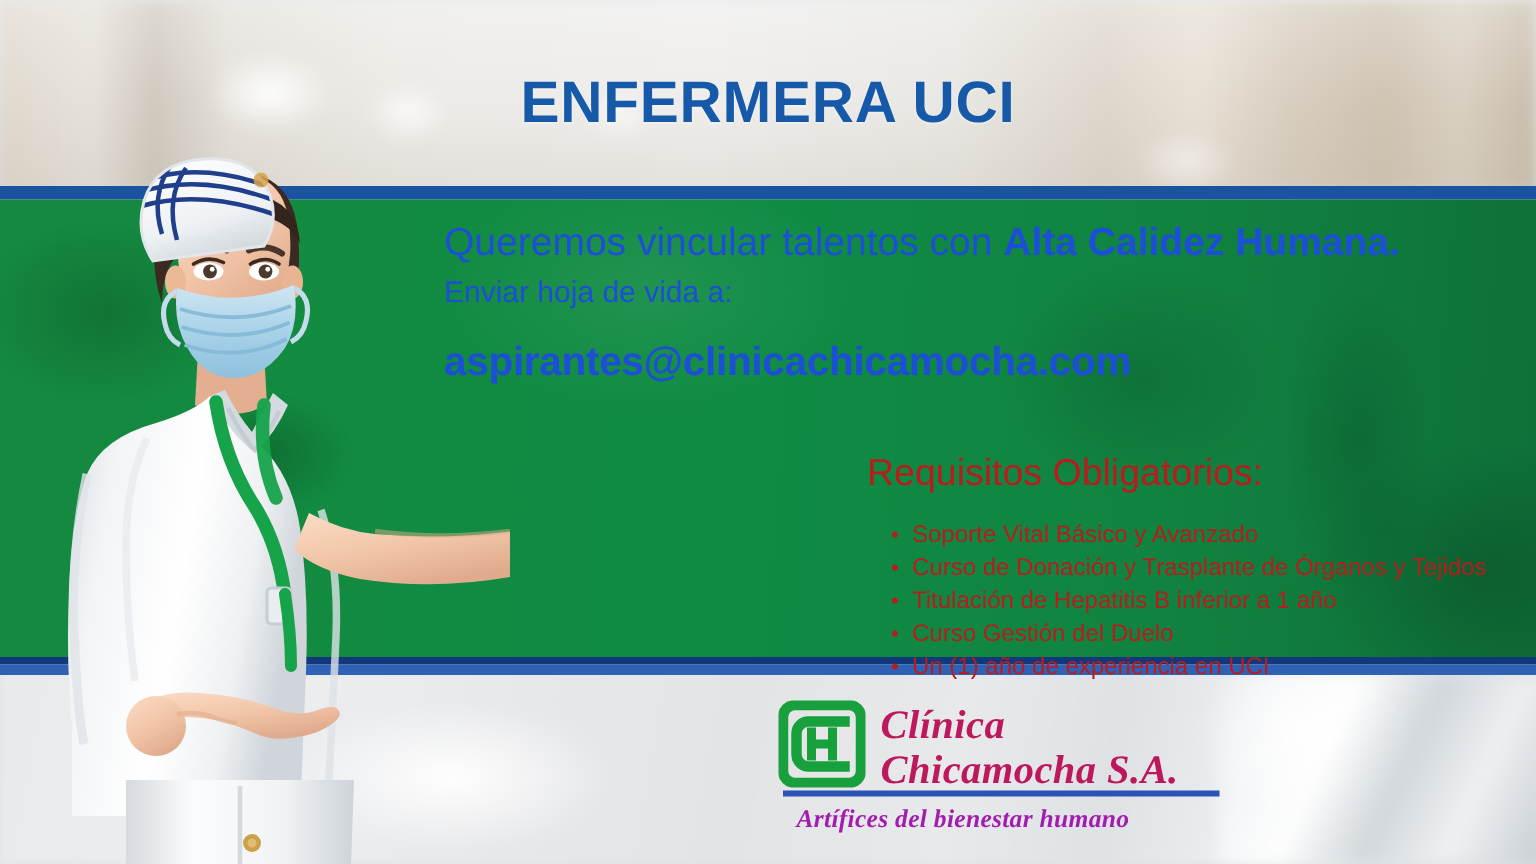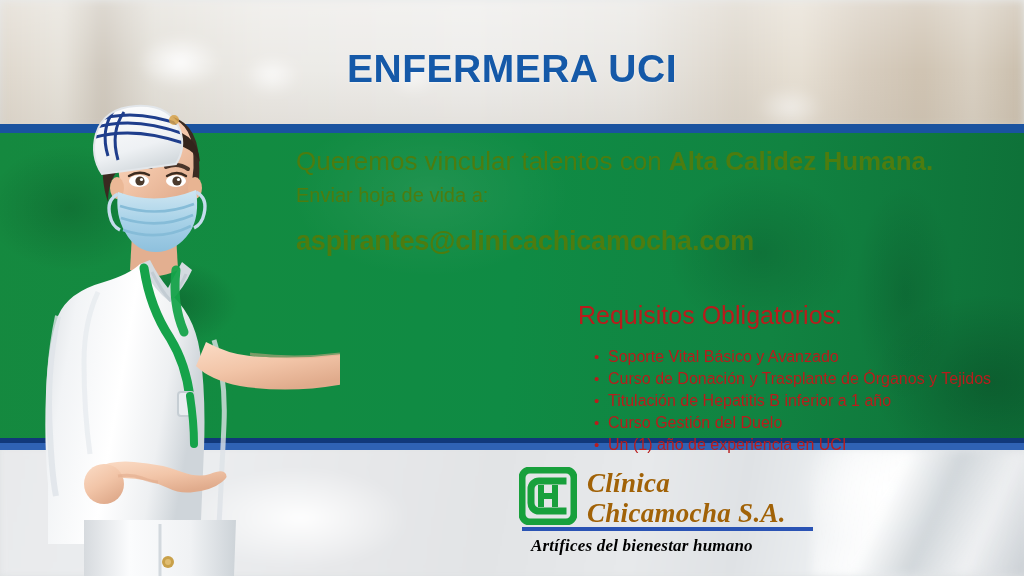--- a/index.html
+++ b/index.html
@@ -64,21 +64,21 @@
   
   .title{
     position:absolute;left:0;top:47px;width:1024px;text-align:center;
     font-size:39px;font-weight:bold;letter-spacing:.5px;
     color:#1559a8;
     font-family:"Liberation Sans", sans-serif;
     text-shadow:0 1px 2px rgba(255,255,255,.55);
   }
 
   
-  .headline{position:absolute;left:296px;top:145px;width:720px;color:#4d7c0f;}
+  .headline{position:absolute;left:296px;top:145px;width:720px;color:#1d4ed8;}
   .hl-1{font-size:26px;line-height:32px;font-weight:400;white-space:nowrap;}
   .hl-1 b{font-weight:bold;}
   .hl-2{font-size:20px;line-height:32px;font-weight:400;margin-top:2px;}
   .hl-3{font-size:27px;line-height:34px;font-weight:bold;margin-top:13px;letter-spacing:-.2px;}
 
   
   .reqs{position:absolute;left:578px;top:300px;width:440px;color:#b91c1c;}
   .reqs-title{font-size:25px;line-height:30px;font-weight:400;margin-bottom:2px;}
   .req-list{list-style:none;margin:16px;padding:0;}
   .req-list li{
@@ -87,29 +87,29 @@
   }
   .req-list li::before{
     content:"\2022";position:absolute;left:0;top:0;font-size:15px;line-height:22px;
   }
 
   
   .logo{position:absolute;left:519px;top:465px;width:300px;height:100px;}
   .logo-mark{position:absolute;left:0;top:2px;width:58px;height:58px;}
   .logo-words{position:absolute;left:68px;top:4px;width:240px;}
   .logo-l1,.logo-l2{
-    color:#a16207;font-family:"Liberation Serif", serif;
+    color:#be185d;font-family:"Liberation Serif", serif;
     font-style:italic;font-weight:bold;letter-spacing:.3px;
   }
   .logo-l1{font-size:27px;line-height:29px;}
   .logo-l2{font-size:27px;line-height:30px;}
   .logo-rule{position:absolute;left:3px;top:62px;width:291px;height:4px;background:#2a53b4;}
   .logo-tag{
     position:absolute;left:12px;top:70px;width:290px;
-    color:#000000;font-family:"Liberation Serif", serif;
+    color:#a21caf;font-family:"Liberation Serif", serif;
     font-style:italic;font-weight:bold;font-size:17px;line-height:22px;letter-spacing:.2px;
   }
 
   
   .nurse{position:absolute;left:0px;top:96px;width:340px;height:480px;}
   .nurse svg{display:block;}
 </style>
 </head>
 <body>
 

